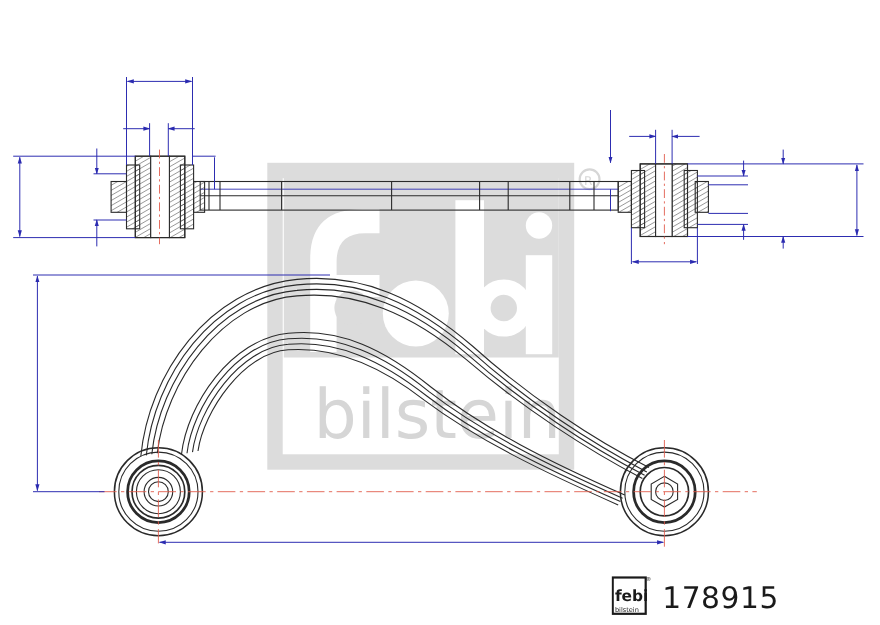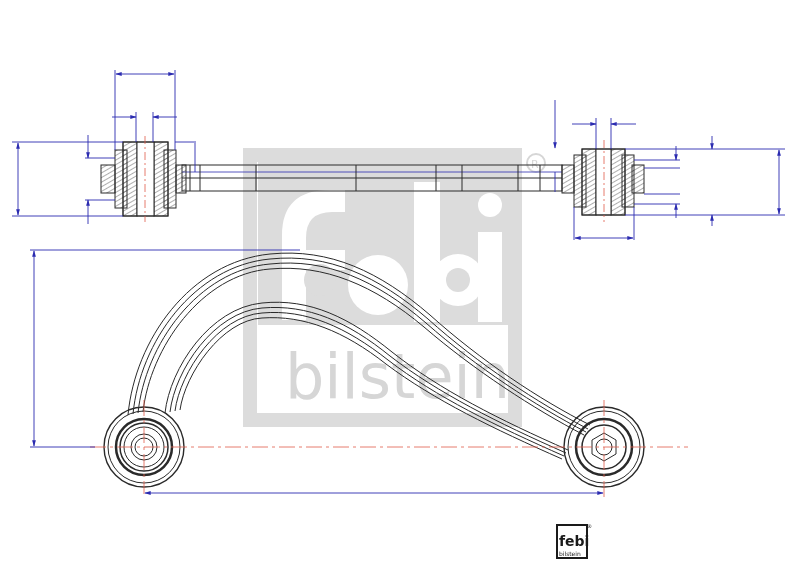--- a/index.html
+++ b/index.html
@@ -174,13 +174,14 @@
   </g>
 </svg>
 
 <div class="footer">
   <svg class="logo-box" viewBox="0 0 36 38" xmlns="http://www.w3.org/2000/svg">
     <rect x="1" y="3" width="30" height="33" fill="none" stroke="#1a1a1a" stroke-width="2"></rect>
     <text x="3" y="24" font-family="DejaVu Sans, sans-serif" font-size="14" font-weight="bold" fill="#1a1a1a">febi</text>
     <text x="3" y="34" font-family="DejaVu Sans, sans-serif" font-size="6" fill="#1a1a1a">bilstein</text>
     <text x="31" y="6" font-family="DejaVu Sans, sans-serif" font-size="5" fill="#1a1a1a">®</text>
   </svg>
+  <span class="part-number">178915</span>
 </div>
 
 </body></html>

